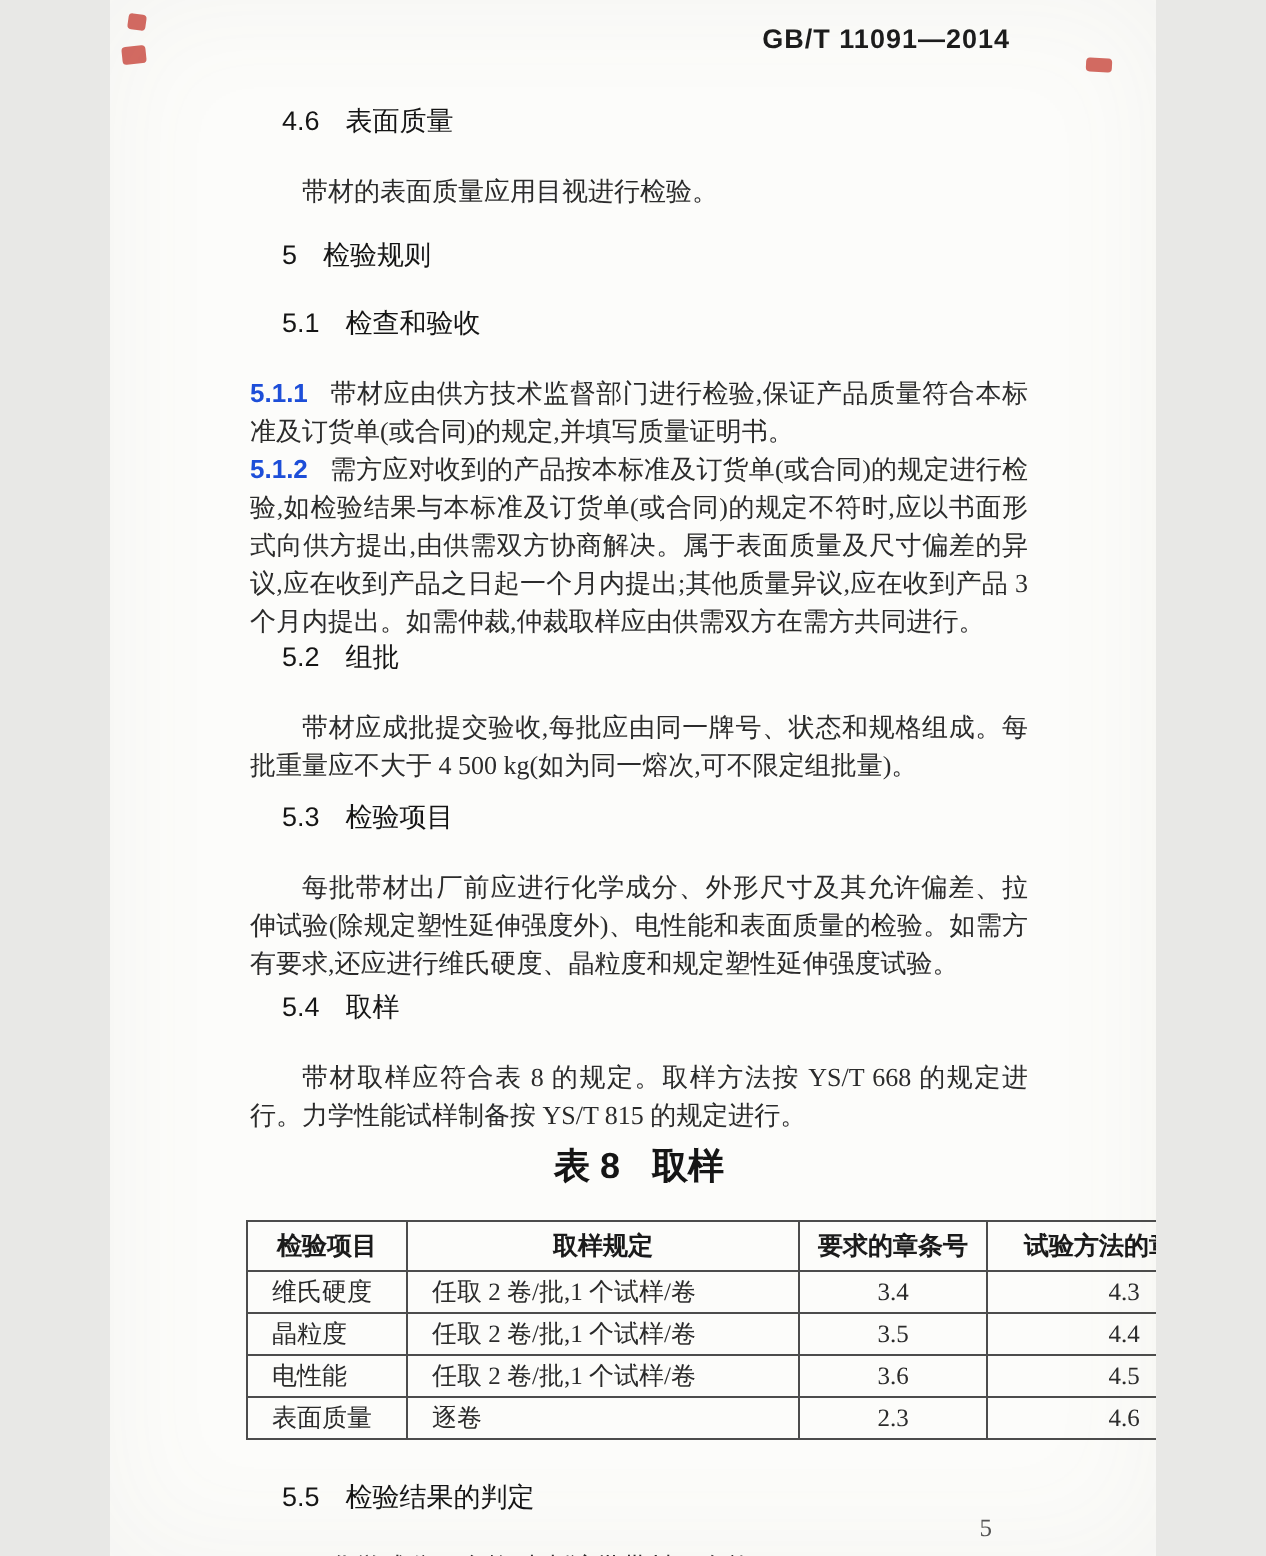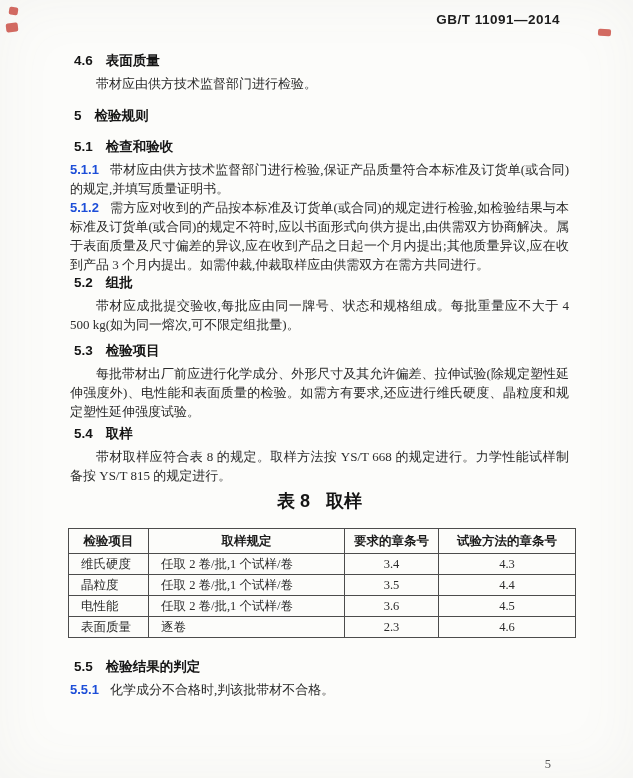--- a/index.html
+++ b/index.html
@@ -1,18 +1,18 @@
 <!DOCTYPE html>
 <html><head>
 <meta charset="utf-8">
 <style>
   html, body { margin: 0; padding: 0; background: #e8e8e6; }
   .page {
     position: relative;
-    width: 633px; height: 778px;
+    width: 523px; height: 778px;
     margin: 0 auto;
     background: #fcfcfa;
     box-shadow: inset 0 0 60px rgba(120,115,100,0.06);
     box-sizing: border-box;
     overflow: hidden;
     font-family: "Liberation Serif", serif;
     color: #2e2e2e;
   }
   .doc-header {
     padding-top: 12px;
@@ -21,25 +21,25 @@
     font-family: "Liberation Sans", sans-serif;
     font-weight: 700;
     font-size: 13.5px;
     line-height: 16px;
     color: #1c1c1c;
     letter-spacing: 0.5px;
   }
   .content { padding-left: 70px; padding-right: 64px; }
   .sec-heading {
     font-family: "Liberation Sans", sans-serif;
-    font-weight: 700;
+    font-weight: 400;
     font-size: 13.5px;
     line-height: 18px;
     color: #151515;
-    margin: 4px;
+    margin: 16px;
   }
   .sec-heading .hnum { margin-right: 13px; }
   .h46  { margin-top: 24px; }
   .p46  { margin-top: 10px; }
   .h5   { margin-top: 14px; }
   .h51  { margin-top: 13px; }
   .p511 { margin-top: 5px; }
   .h52  { margin-top: 0px; }
   .p52  { margin-top: 5px; }
   .h53  { margin-top: 8px; }
@@ -122,21 +122,21 @@
 
   <div class="doc-header">
     <span>GB/T 11091—2014</span>
   </div>
 
   <div class="content">
 
     <p class="sec-heading h46">
       <span class="hnum">4.6</span><span>表面质量</span>
     </p>
-    <p class="para indent p46">带材应由供方技术监督部门进行检验。</p>
+    <p class="para indent p46">带材的表面质量应用目视进行检验。</p>
 
     <p class="sec-heading h5">
       <span class="hnum">5</span><span>检验规则</span>
     </p>
 
     <p class="sec-heading h51">
       <span class="hnum">5.1</span><span>检查和验收</span>
     </p>
 
     <p class="para p511">

